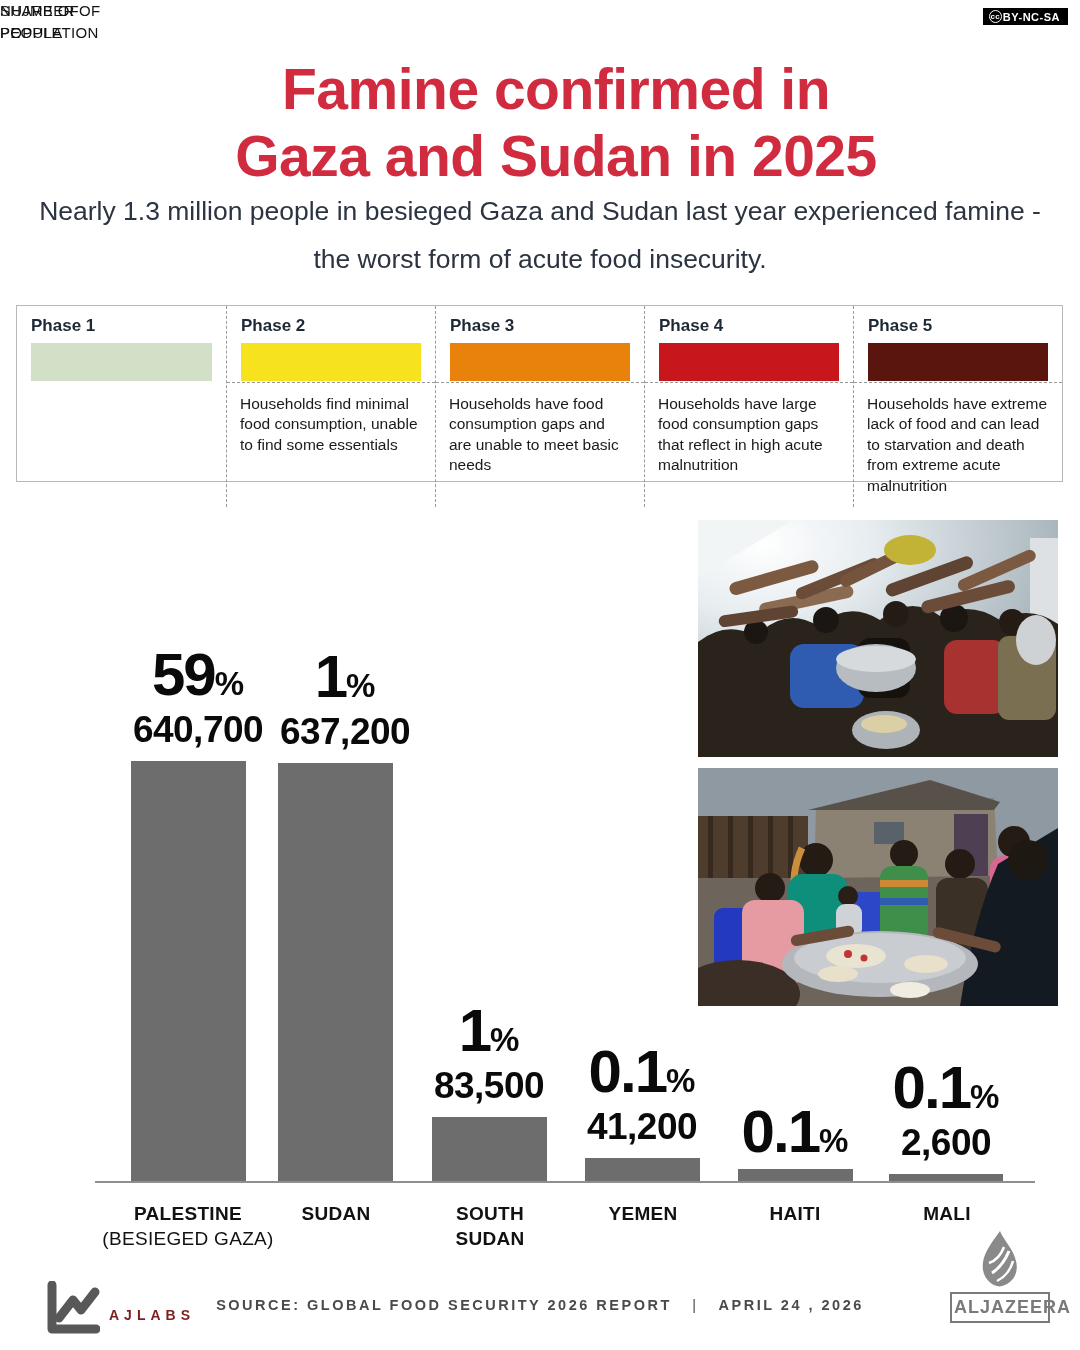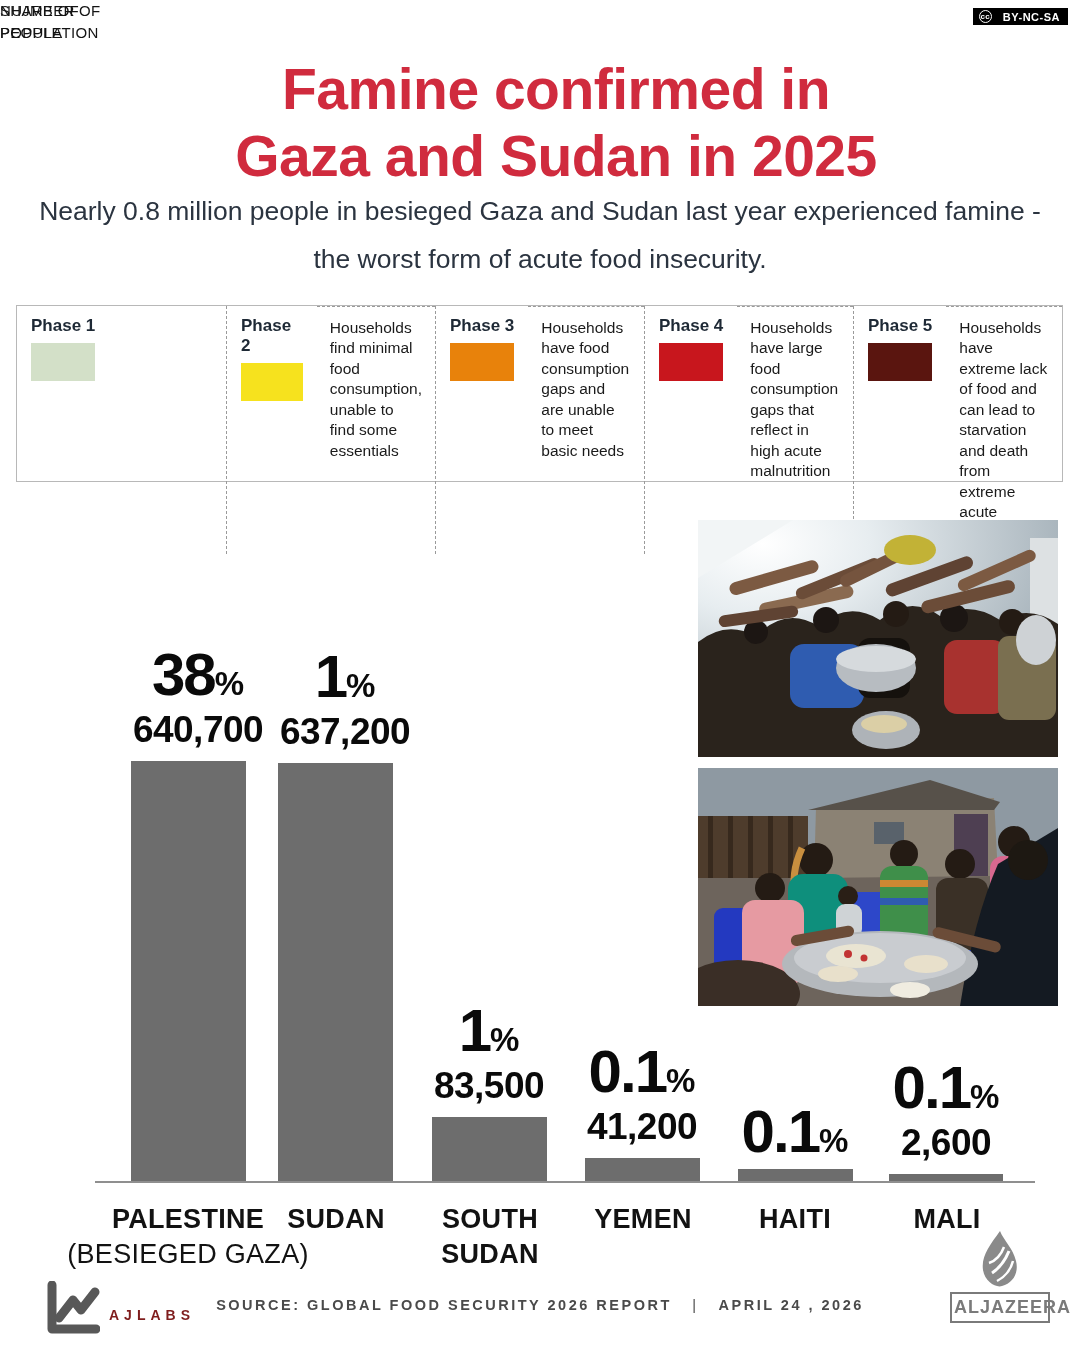--- a/index.html
+++ b/index.html
@@ -4,52 +4,52 @@
 <style>
   * { margin:0; padding:0; box-sizing:border-box; }
   html,body { background:#ffffff; }
   .page {
     position:relative; width:1080px; height:1350px; background:#ffffff;
     font-family:"Liberation Sans", sans-serif; overflow:hidden; margin:0 auto;
   }
 
   
   .cc-badge { position:absolute; top:8px; right:12px; background:#000; color:#fff;
-    display:flex; align-items:center; gap:11px; padding:2px 8px 2px 6px;
+    display:flex; align-items:center; gap:1px; padding:2px 8px 2px 6px;
     font-size:11px; font-weight:bold; letter-spacing:.5px; }
   .cc-circle { width:13px; height:13px; border:1.5px solid #fff; border-radius:50%;
     font-size:8px; display:flex; align-items:center; justify-content:center; font-weight:bold; }
 
   
   .title { position:absolute; top:56px; left:16px; width:100%; text-align:center;
     font-size:57px; font-weight:800; line-height:1.17; letter-spacing:-.5px; color:#d02b3e; }
   .subtitle { position:absolute; top:188px; left:0; width:100%; text-align:center;
     font-size:26.5px; color:#2b3440; line-height:1.8; font-weight:400; }
 
   
   .phase-table { position:absolute; left:16px; top:305px; width:1047px; height:177px;
     border:1px solid #b8b8b8; display:grid; grid-template-columns:repeat(5,1fr); }
-  .phase-col { display:flex; flex-direction:row; }
+  .phase-col { display:flex; flex-direction:column; }
   .phase-col + .phase-col { border-left:1px dashed #9a9a9a; }
   .phase-head { height:76px; padding:10px 14px 0; }
   .phase-name { font-size:17px; font-weight:bold; color:#1e2935; display:block; margin-bottom:7px; }
   .phase-swatch { height:38px; width:100%; }
   .phase-desc { flex:1; border-top:1px dashed #9a9a9a; padding:11px 13px;
     font-size:15.5px; line-height:1.32; color:#1a1a1a; }
 
   
   .row-label { position:absolute; font-size:15px; color:#141414; line-height:1.45; letter-spacing:.3px; }
   .axis-line { position:absolute; left:95px; top:1181px; width:940px; height:2px; background:#8f8f8f; }
   .bar { position:absolute; bottom:168px; background:#6d6d6d; }
   .val-group { position:absolute; width:220px; text-align:center; color:#0a0a0a; }
   .pct { font-weight:800; font-size:60px; line-height:.9; letter-spacing:-2px; }
   .pct .sign { font-size:33px; letter-spacing:0; }
   .num { font-weight:800; font-size:37px; margin-top:7px; letter-spacing:-.5px; }
   .country { position:absolute; top:1202px; width:250px; text-align:center;
-    font-size:27px; font-weight:800; color:#121212; line-height:1.3; letter-spacing:.3px; }
+    font-size:19px; font-weight:800; color:#121212; line-height:1.3; letter-spacing:.3px; }
   .country .sub { font-weight:400; display:block; }
   .country .bold2 { display:block; }
 
   
   .photo { position:absolute; left:698px; width:360px; overflow:hidden; }
   #photo-1 { top:520px; height:237px; }
   #photo-2 { top:768px; height:238px; }
   .photo svg { display:block; width:100%; height:100%; }
 
   
@@ -71,21 +71,21 @@
   <div class="cc-badge">
     <span class="cc-circle">cc</span>
     <span>BY-NC-SA</span>
   </div>
 
   <div class="title" style="color: rgb(208, 43, 62);">
     <div>Famine confirmed in</div>
     <div>Gaza and Sudan in 2025</div>
   </div>
   <div class="subtitle">
-    <div>Nearly 0.8 million people in besieged Gaza and Sudan last year experienced famine -</div>
+    <div>Nearly 1.3 million people in besieged Gaza and Sudan last year experienced famine -</div>
     <div>the worst form of acute food insecurity.</div>
   </div>
 
   <div class="phase-table">
     <div class="phase-col">
       <div class="phase-head">
         <span class="phase-name">Phase 1</span>
         <div class="phase-swatch" style="background: rgb(211, 224, 200);"></div>
       </div>
     </div>
@@ -209,21 +209,21 @@
   <div class="row-label" id="share-label">
     <div>SHARE OF</div>
     <div>POPULATION</div>
   </div>
   <div class="row-label" id="number-label">
     <div>NUJMBER OF</div>
     <div>PEOPLE</div>
   </div>
 
   <div class="val-group" style="left:88px;  bottom:599px;">
-    <div class="pct"><span>38</span><span class="sign">%</span></div>
+    <div class="pct"><span>59</span><span class="sign">%</span></div>
     <div class="num">640,700</div>
   </div>
   <div class="val-group" style="left:235px; bottom:597px;">
     <div class="pct"><span>1</span><span class="sign">%</span></div>
     <div class="num">637,200</div>
   </div>
   <div class="val-group" style="left:379px; bottom:243px;">
     <div class="pct"><span>1</span><span class="sign">%</span></div>
     <div class="num">83,500</div>
   </div>

